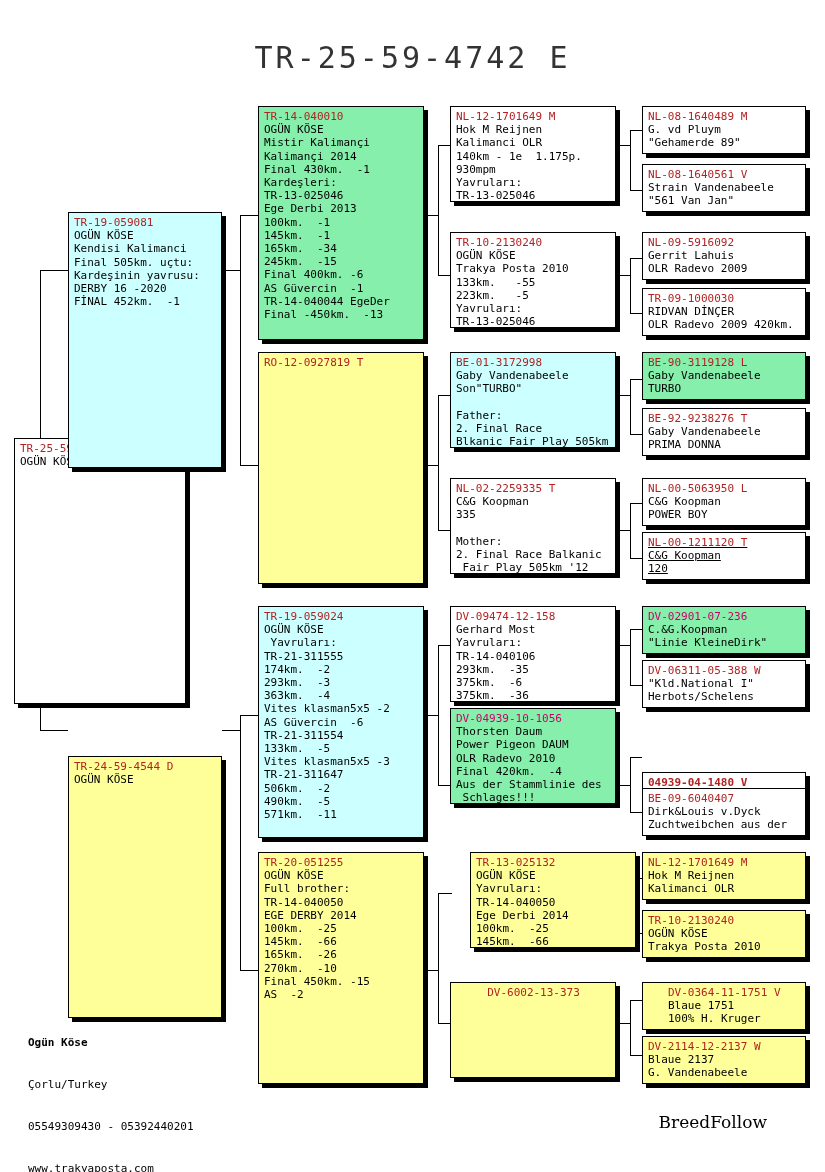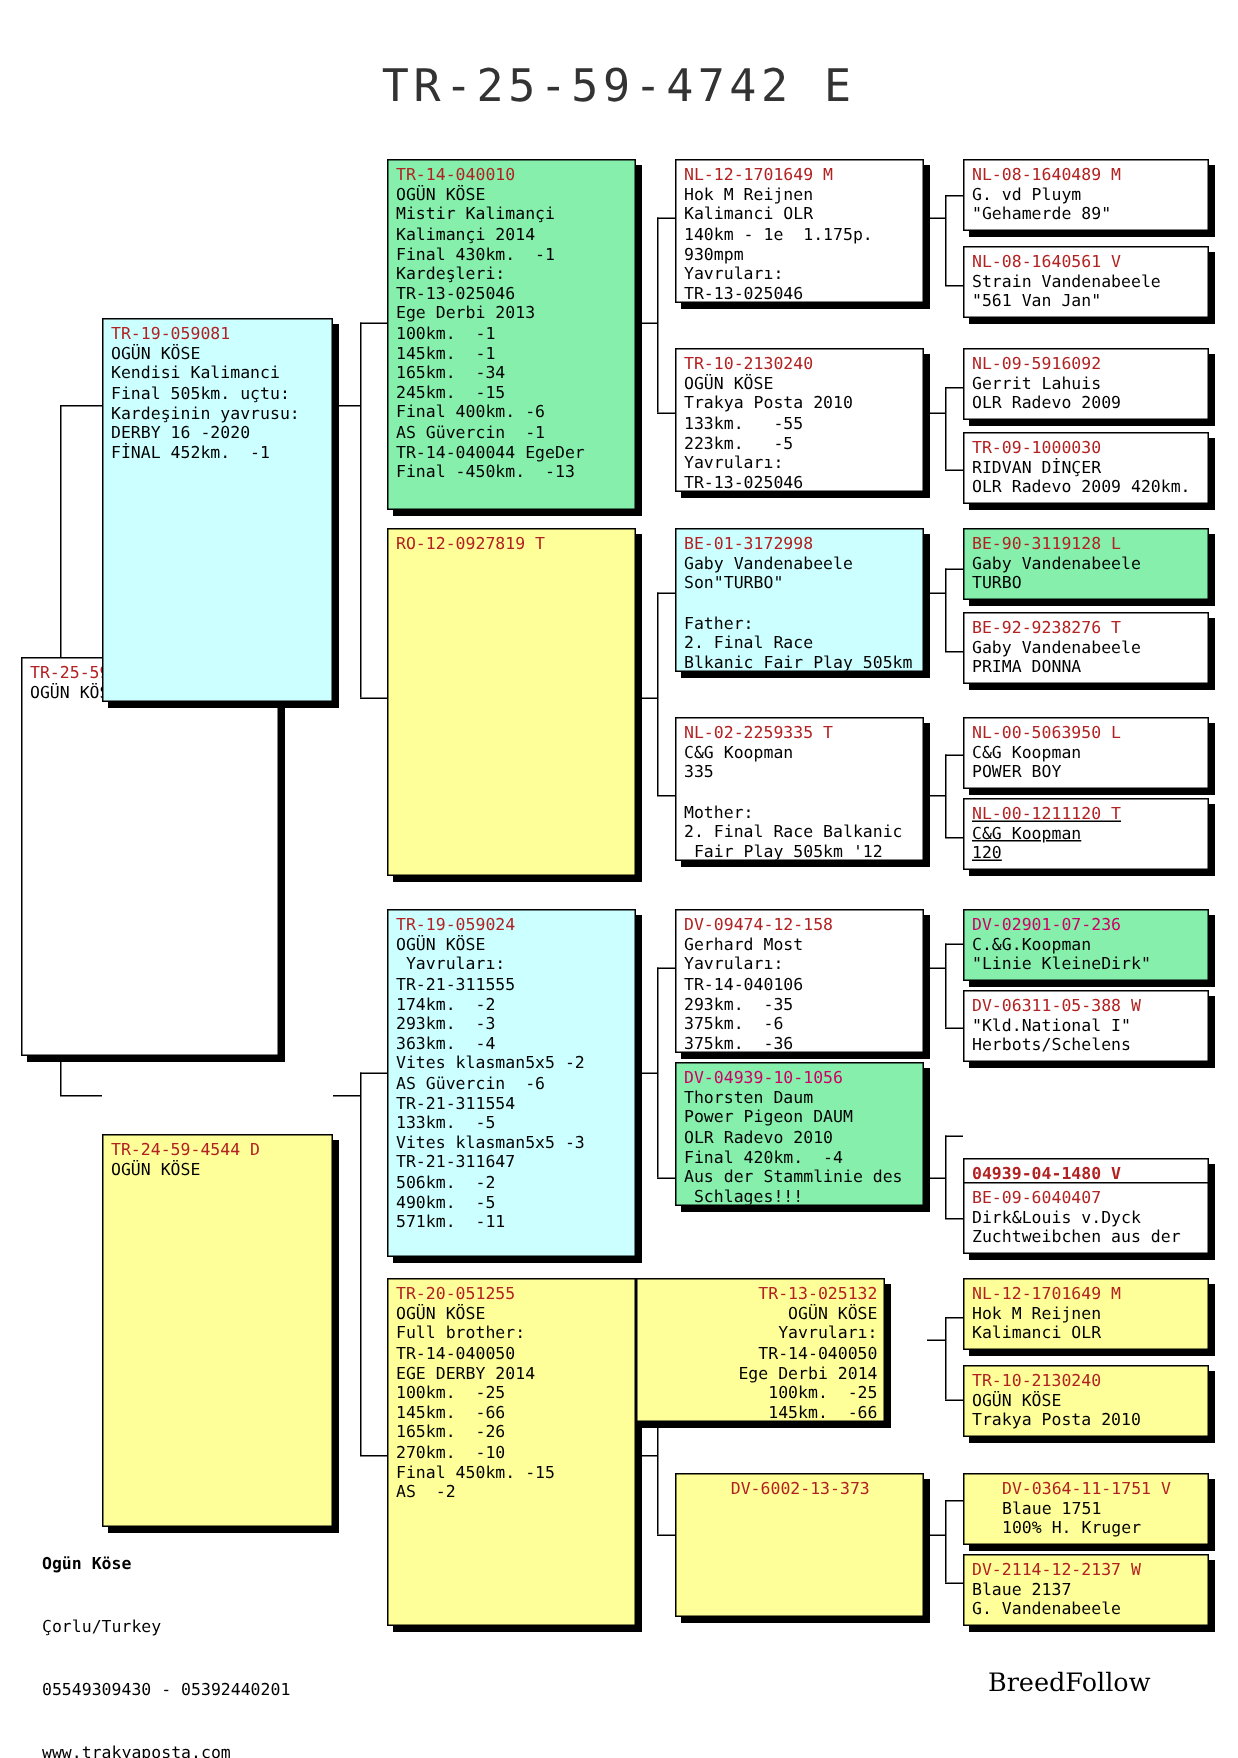--- a/index.html
+++ b/index.html
@@ -247,21 +247,21 @@
 375km.  -6
 375km.  -36</span></div>
 
 <div class="card bg-blue" style="left:450px; top:708px; width:166px; height:96px;"><span class="hd blue-hd">DV-04939-10-1056</span><span>Thorsten Daum
 Power Pigeon DAUM
 OLR Radevo 2010
 Final 420km.  -4
 Aus der Stammlinie des
  Schlages!!!</span></div>
 
-<div class="card bg-yellow" style="left:424px; top:852px; width:166px; height:96px;text-align:right;"><span class="hd">TR-13-025132</span><span>OGÜN KÖSE
+<div class="card bg-yellow" style="left:470px; top:852px; width:166px; height:96px;"><span class="hd">TR-13-025132</span><span>OGÜN KÖSE
 Yavruları:
 TR-14-040050
 Ege Derbi 2014
 100km.  -25
 145km.  -66</span></div>
 
 <div class="card bg-yellow" style="left:450px; top:982px; width:166px; height:96px;text-align:center;"><span class="hd">DV-6002-13-373</span></div>
 
 <div class="card bg-white" style="left:642px; top:106px; width:164px; height:48px;"><span class="hd">NL-08-1640489 M</span><span>G. vd Pluym
 "Gehamerde 89"</span></div>

